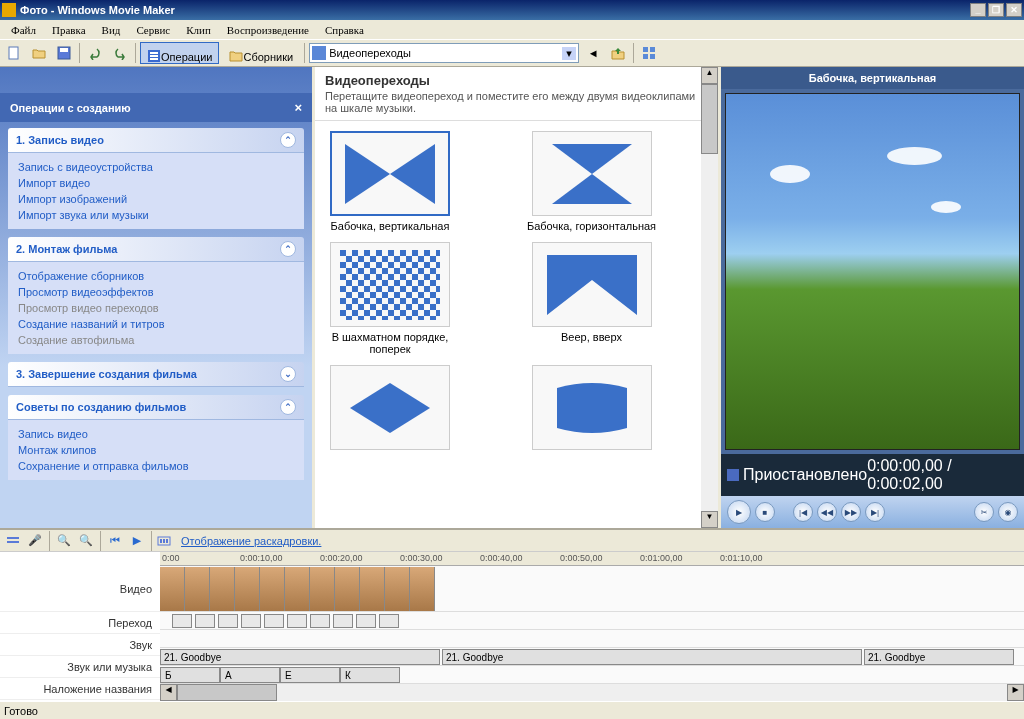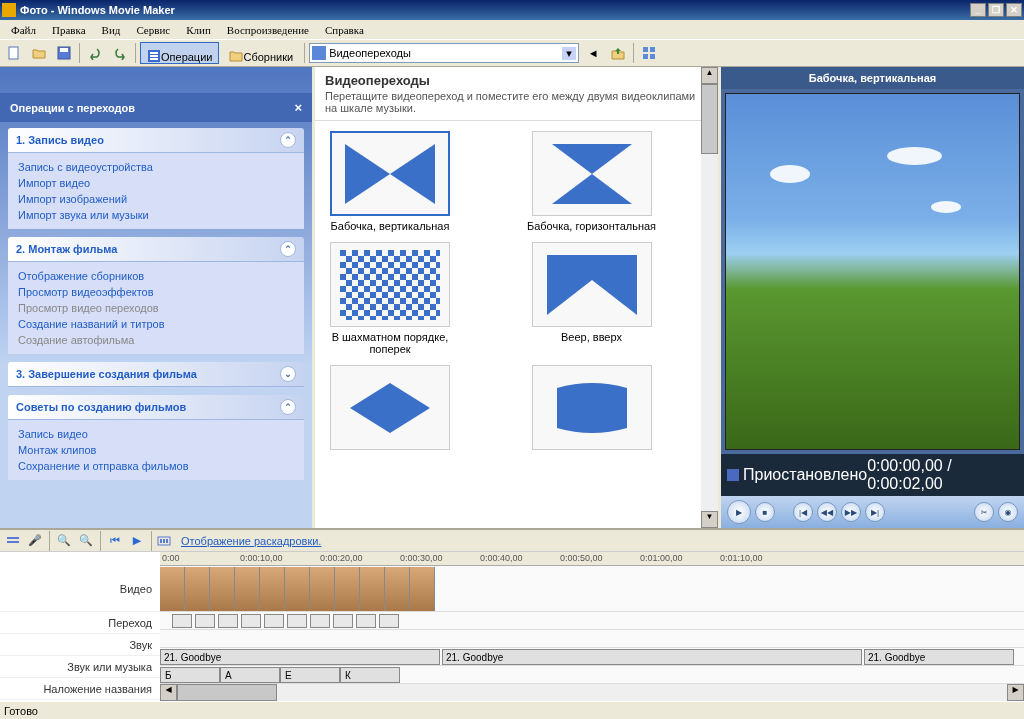--- a/index.html
+++ b/index.html
@@ -171,21 +171,21 @@
         <rect x="1" y="8" width="5" height="5" fill="#5a8ad8"></rect>
         <rect x="8" y="8" width="5" height="5" fill="#5a8ad8"></rect>
       </svg>
     </div>
 </div>
 
 <div class="workspace">
   <div class="tasks">
     <div style="height:26px"></div>
     <div class="tasks-title">
-      <span>Операции с переходов</span>
+      <span>Операции с созданию</span>
       <span class="close">×</span>
     </div>
     <div class="section">
       <div class="section-head">
         <span>1. Запись видео</span>
         <span class="chev">⌃</span>
       </div>
       <div class="section-body">
         <div class="tasklink">Запись с видеоустройства</div>
         <div class="tasklink">Импорт видео</div>

